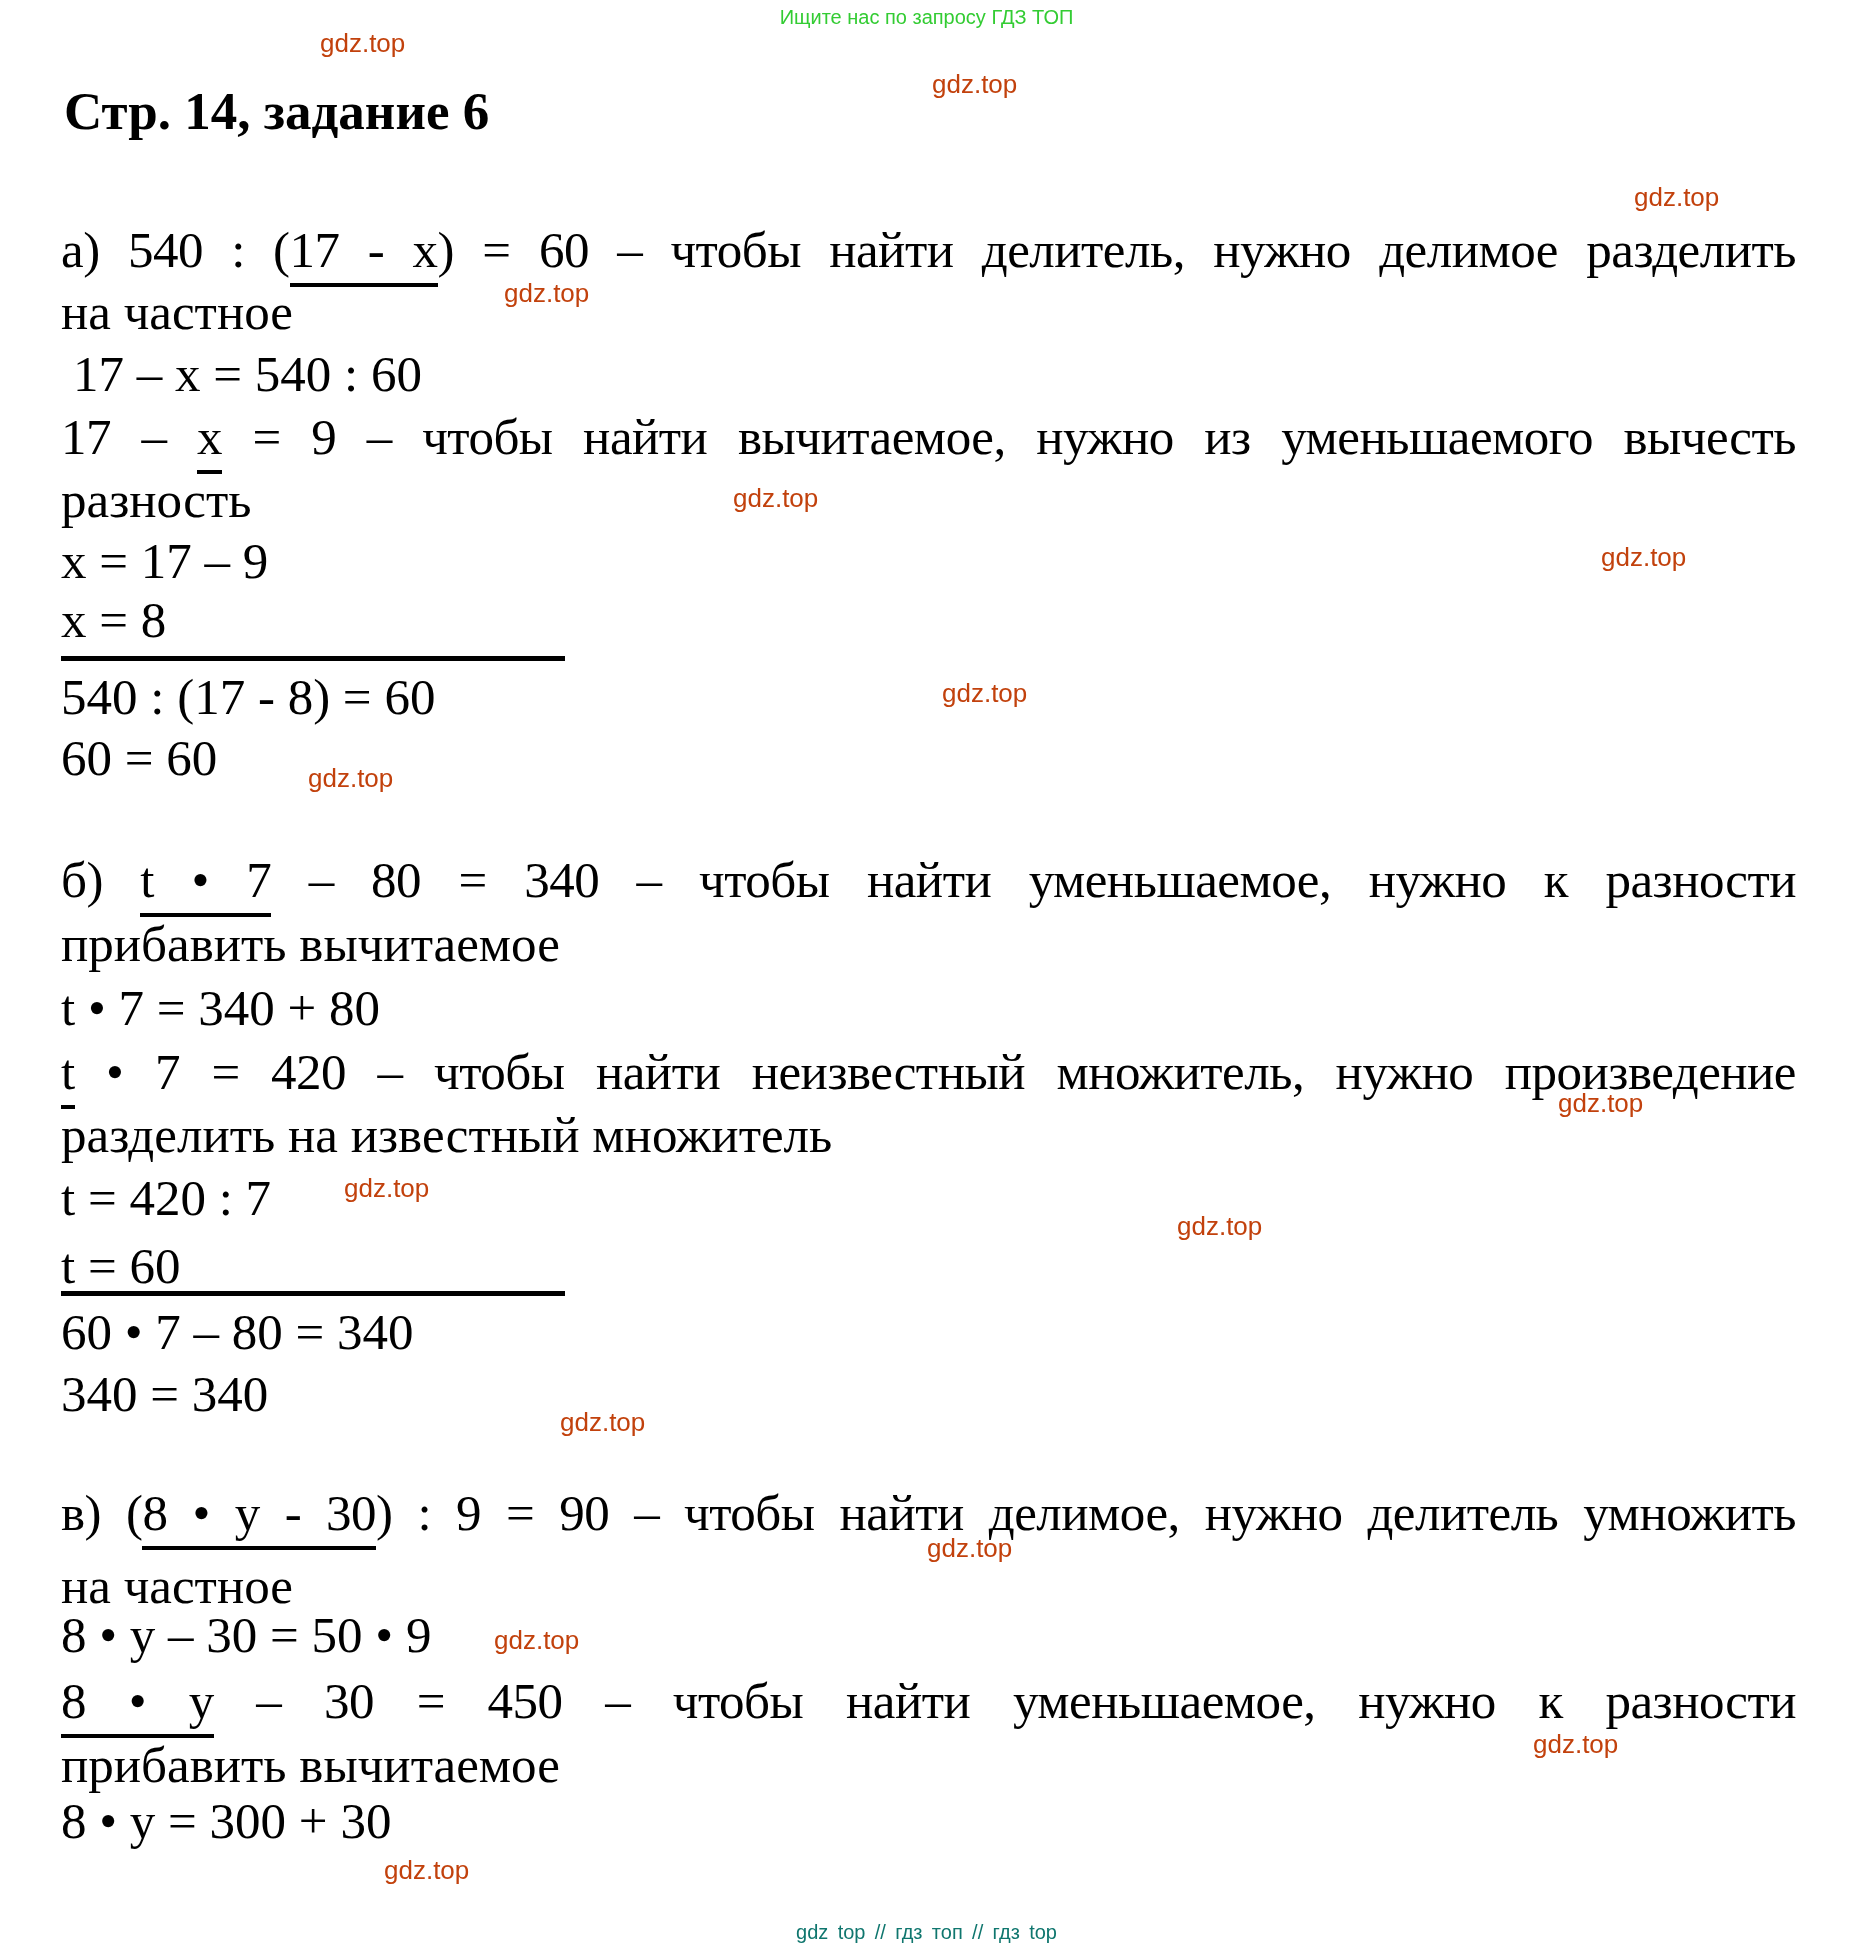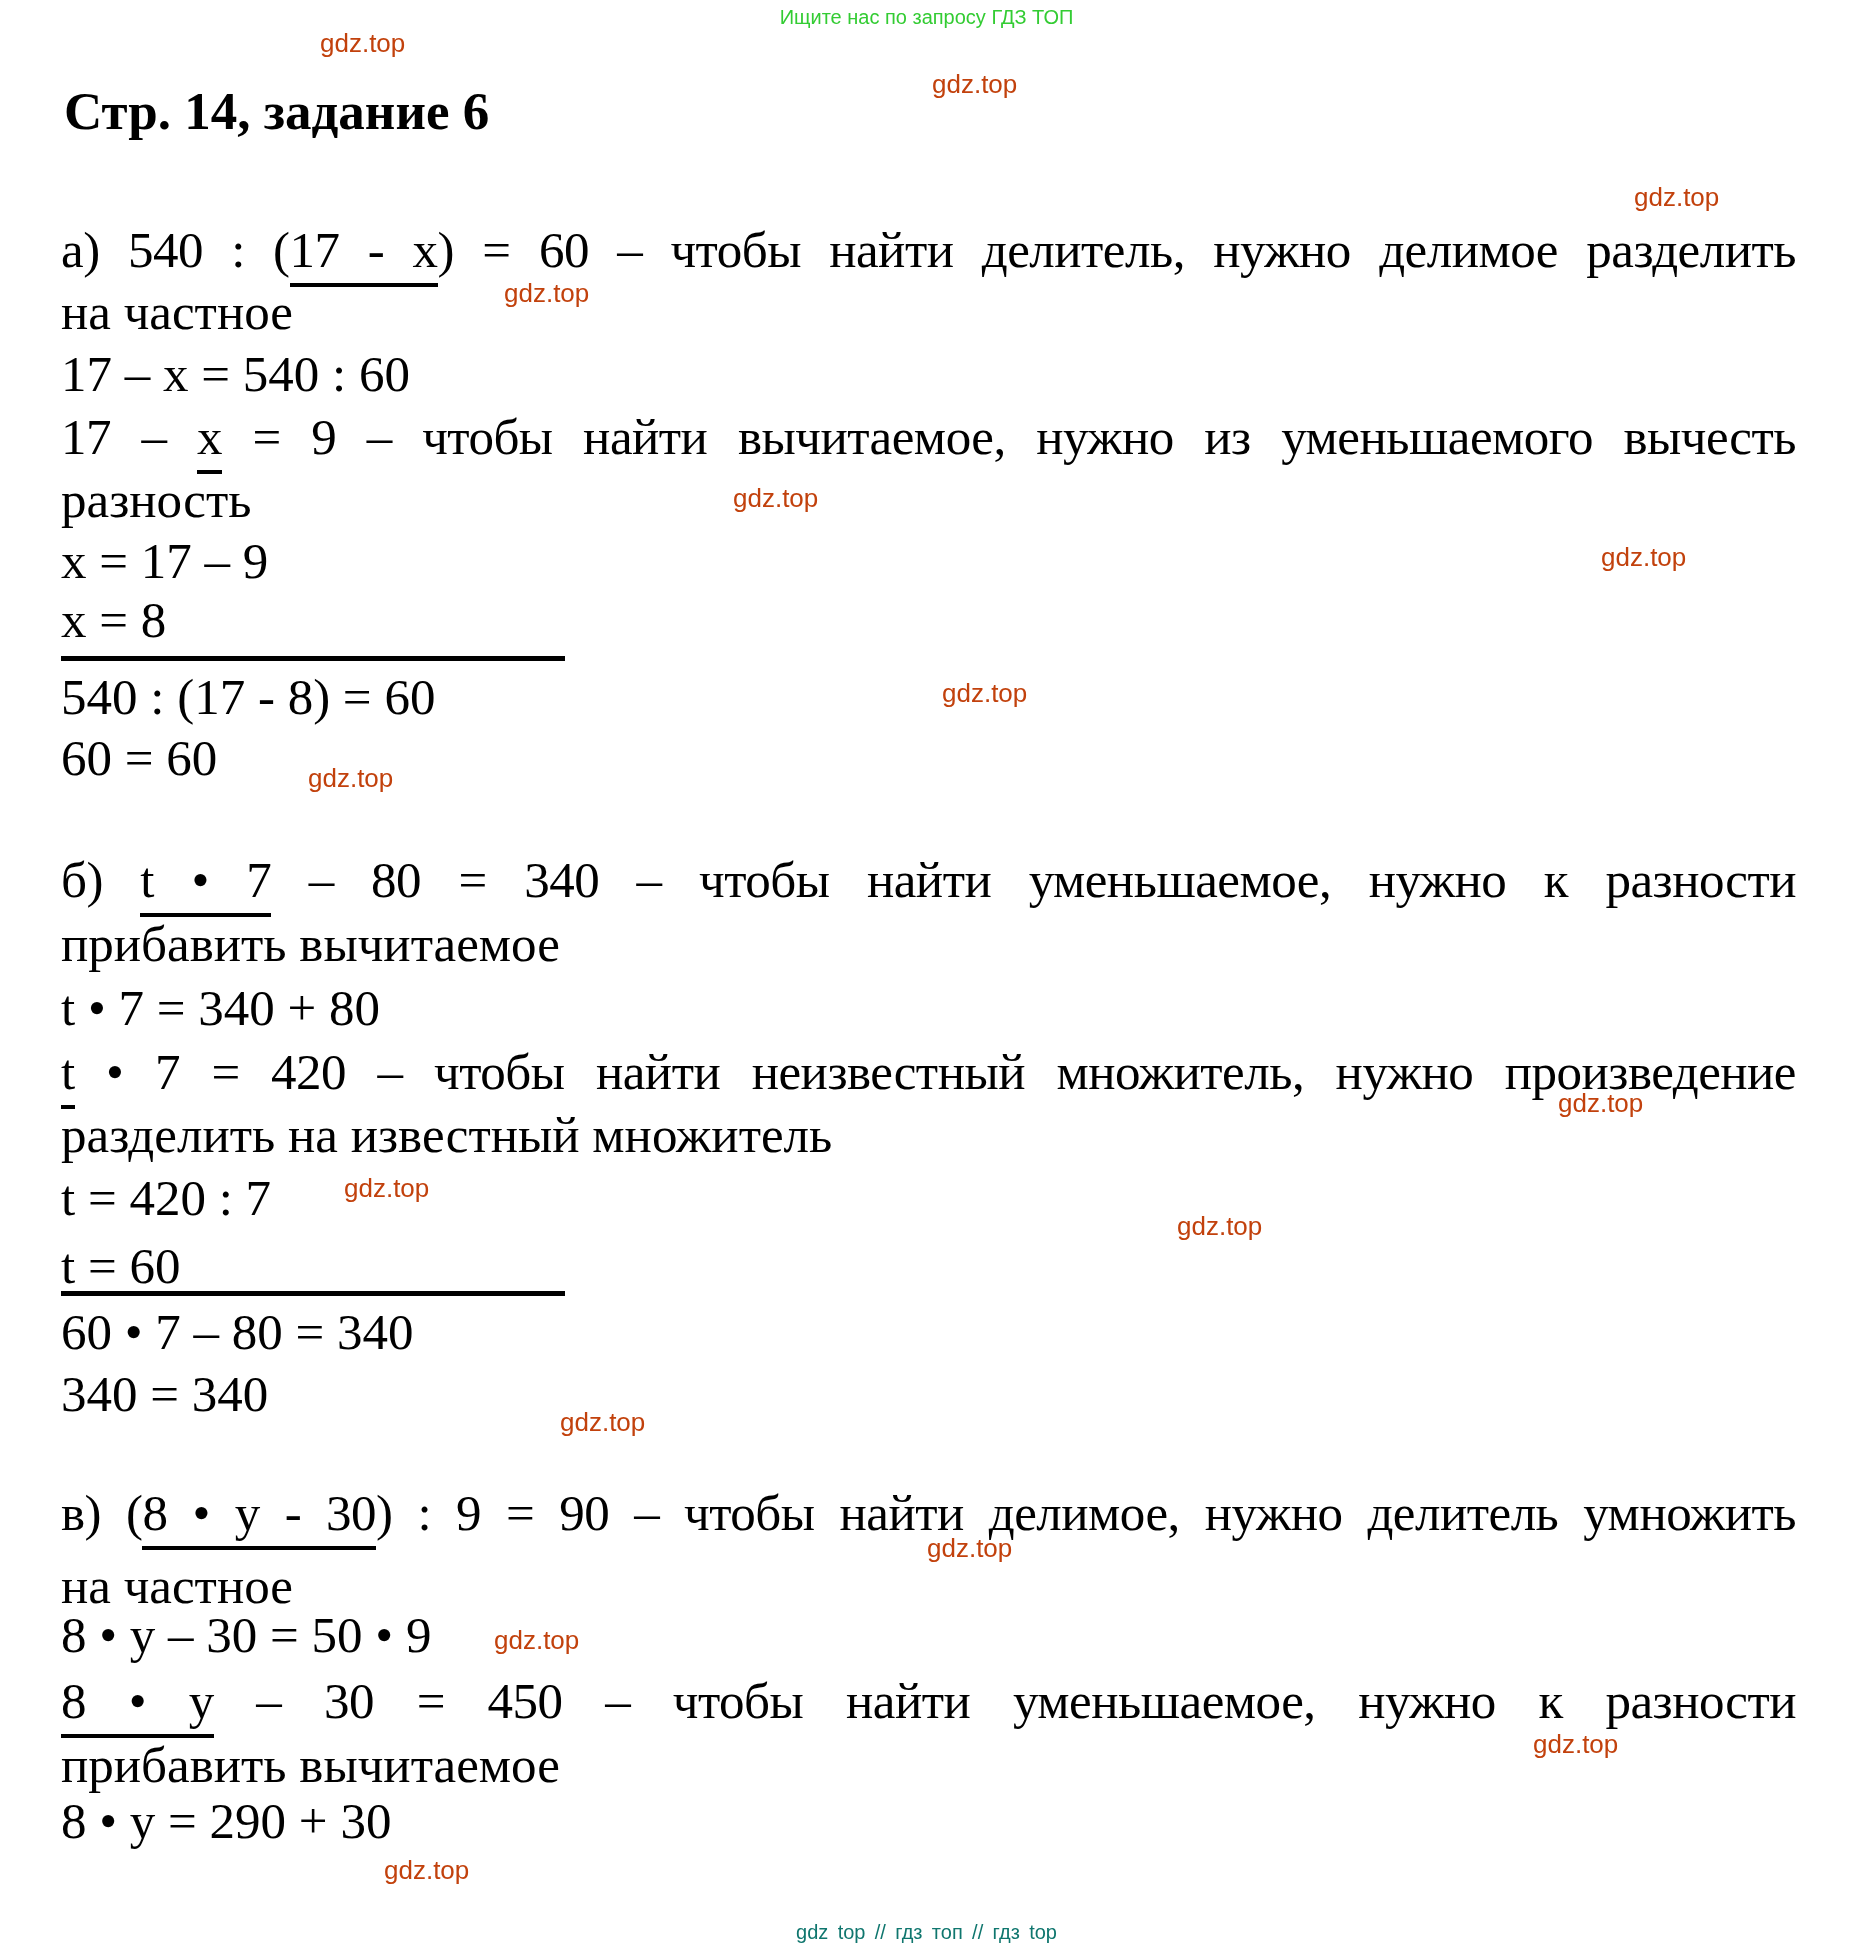--- a/index.html
+++ b/index.html
@@ -88,21 +88,21 @@
   <span class="wm" style="left:560px;  top:1409px;">gdz.top</span>
   <span class="wm" style="left:927px;  top:1535px;">gdz.top</span>
   <span class="wm" style="left:494px;  top:1627px;">gdz.top</span>
   <span class="wm" style="left:1533px; top:1731px;">gdz.top</span>
   <span class="wm" style="left:384px;  top:1857px;">gdz.top</span>
 
   <div class="page-title">Стр. 14, задание 6</div>
 
   <div class="line just" style="top:223px;"><span>а) 540 : (</span><span class="ul">17 - х</span><span>) = 60 – чтобы найти делитель, нужно делимое разделить</span></div>
   <div class="line" style="top:285px;"><span>на частное</span></div>
-  <div class="line" style="top:347px;"><span>17 – х = 540 : 60</span></div>
+  <div class="line" style="top:347px;margin-left:12px;"><span>17 – х = 540 : 60</span></div>
   <div class="line just" style="top:410px;"><span>17 – </span><span class="ul">х</span><span> = 9 – чтобы найти вычитаемое, нужно из уменьшаемого вычесть</span></div>
   <div class="line" style="top:473px;"><span>разность</span></div>
   <div class="line" style="top:534px;"><span>х = 17 – 9</span></div>
   <div class="line" style="top:593px;"><span>х = 8</span></div>
   <div class="sepline" style="top:656px;"></div>
   <div class="line" style="top:670px;"><span>540 : (17 - 8) = 60</span></div>
   <div class="line" style="top:731px;"><span>60 = 60</span></div>
 
   <div class="line just" style="top:853px;"><span>б) </span><span class="ul">t • 7</span><span> – 80 = 340 – чтобы найти уменьшаемое, нужно к разности</span></div>
   <div class="line" style="top:917px;"><span>прибавить вычитаемое</span></div>
@@ -113,18 +113,18 @@
   <div class="line" style="top:1239px;"><span>t = 60</span></div>
   <div class="sepline" style="top:1291px;"></div>
   <div class="line" style="top:1305px;"><span>60 • 7 – 80 = 340</span></div>
   <div class="line" style="top:1367px;"><span>340 = 340</span></div>
 
   <div class="line just" style="top:1486px;"><span>в) (</span><span class="ul">8 • у - 30</span><span>) : 9 = 90 – чтобы найти делимое, нужно делитель умножить</span></div>
   <div class="line" style="top:1559px;"><span>на частное</span></div>
   <div class="line" style="top:1608px;"><span>8 • у – 30 = 50 • 9</span></div>
   <div class="line just" style="top:1674px;"><span class="ul">8 • у</span><span> – 30 = 450 – чтобы найти уменьшаемое, нужно к разности</span></div>
   <div class="line" style="top:1738px;"><span>прибавить вычитаемое</span></div>
-  <div class="line" style="top:1794px;"><span>8 • у = 290 + 30</span></div>
+  <div class="line" style="top:1794px;"><span>8 • у = 300 + 30</span></div>
 
   <div class="footer" style="color:#0f766e;">gdz top  //  гдз топ  //  гдз top</div>
 
 </div>
 
 
 </body></html>

